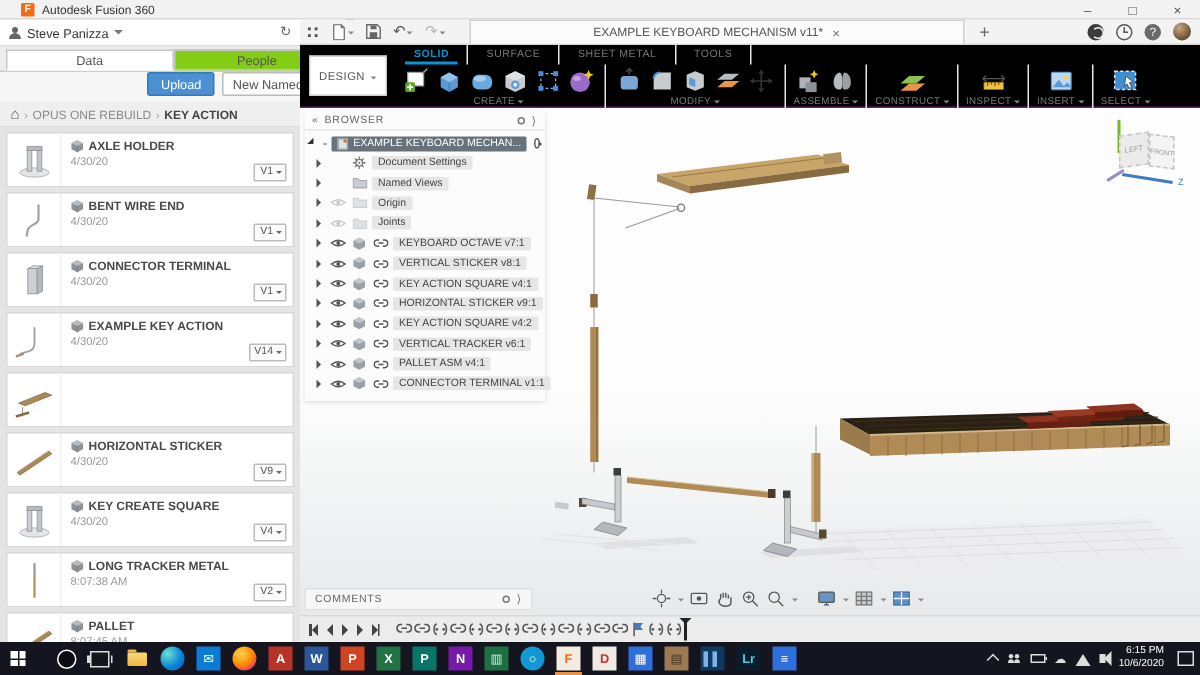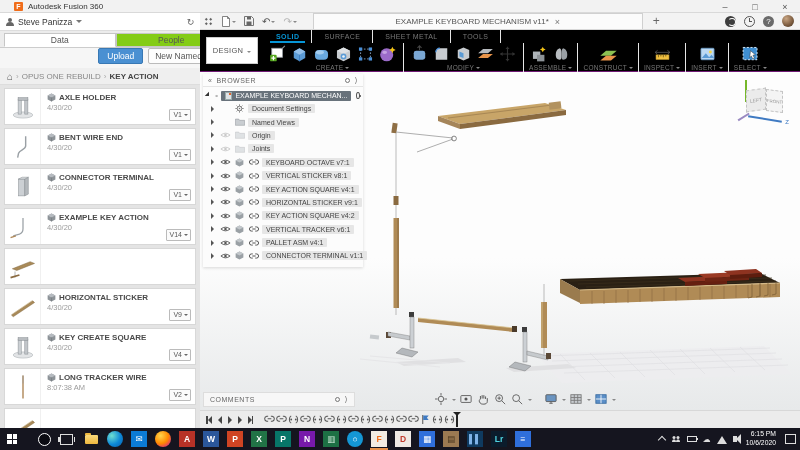--- a/index.html
+++ b/index.html
@@ -612,21 +612,21 @@
               </g>
             </svg>
           </span>
           <span class="dp-info">
             <span class="dp-name">
               <svg class="cubico" viewBox="0 0 10 10">
                 <path d="M5 .5l4.3 2.2v4.6L5 9.5.7 7.3V2.7z" fill="#8d9398"></path>
                 <path d="M.7 2.7L5 4.9l4.3-2.2L5 .5z" fill="#b6bbc0"></path>
                 <path d="M5 4.9v4.6" stroke="#6d7377" stroke-width=".6"></path>
               </svg>
-              <span>LONG TRACKER WIRE</span>
+              <span>LONG TRACKER METAL</span>
             </span>
             <span class="dp-date">8:07:38 AM</span>
             <span class="ver">V2</span>
           </span>
         </div>
 
         <div class="dp-card">
           <span class="dp-thumb rod">
             <svg viewBox="0 0 36 30">
               <g class="g-bracket">
@@ -654,20 +654,32 @@
               </g>
               <g class="g-rod">
                 <path d="M5 24L29 8l2 2L7 26z" fill="#a98a58" stroke="#7a6238" stroke-width=".5"></path>
                 <path d="M6 23L28 8" stroke="#d2b98a" stroke-width=".7"></path>
               </g>
               <g class="g-vwire">
                 <path d="M18 2v26" stroke="#b0895a" stroke-width="1.6"></path>
                 <path d="M18 2v9" stroke="#999" stroke-width=".8"></path>
               </g>
             </svg>
+          </span>
+          <span class="dp-info">
+            <span class="dp-name">
+              <svg class="cubico" viewBox="0 0 10 10">
+                <path d="M5 .5l4.3 2.2v4.6L5 9.5.7 7.3V2.7z" fill="#8d9398"></path>
+                <path d="M.7 2.7L5 4.9l4.3-2.2L5 .5z" fill="#b6bbc0"></path>
+                <path d="M5 4.9v4.6" stroke="#6d7377" stroke-width=".6"></path>
+              </svg>
+              <span>PALLET</span>
+            </span>
+            <span class="dp-date">8:07:45 AM</span>
+            
           </span>
         </div>
 
     </div>
   </div>
 
   <div id="main">
 
     <div id="qat">
       <span class="qat-ic">

